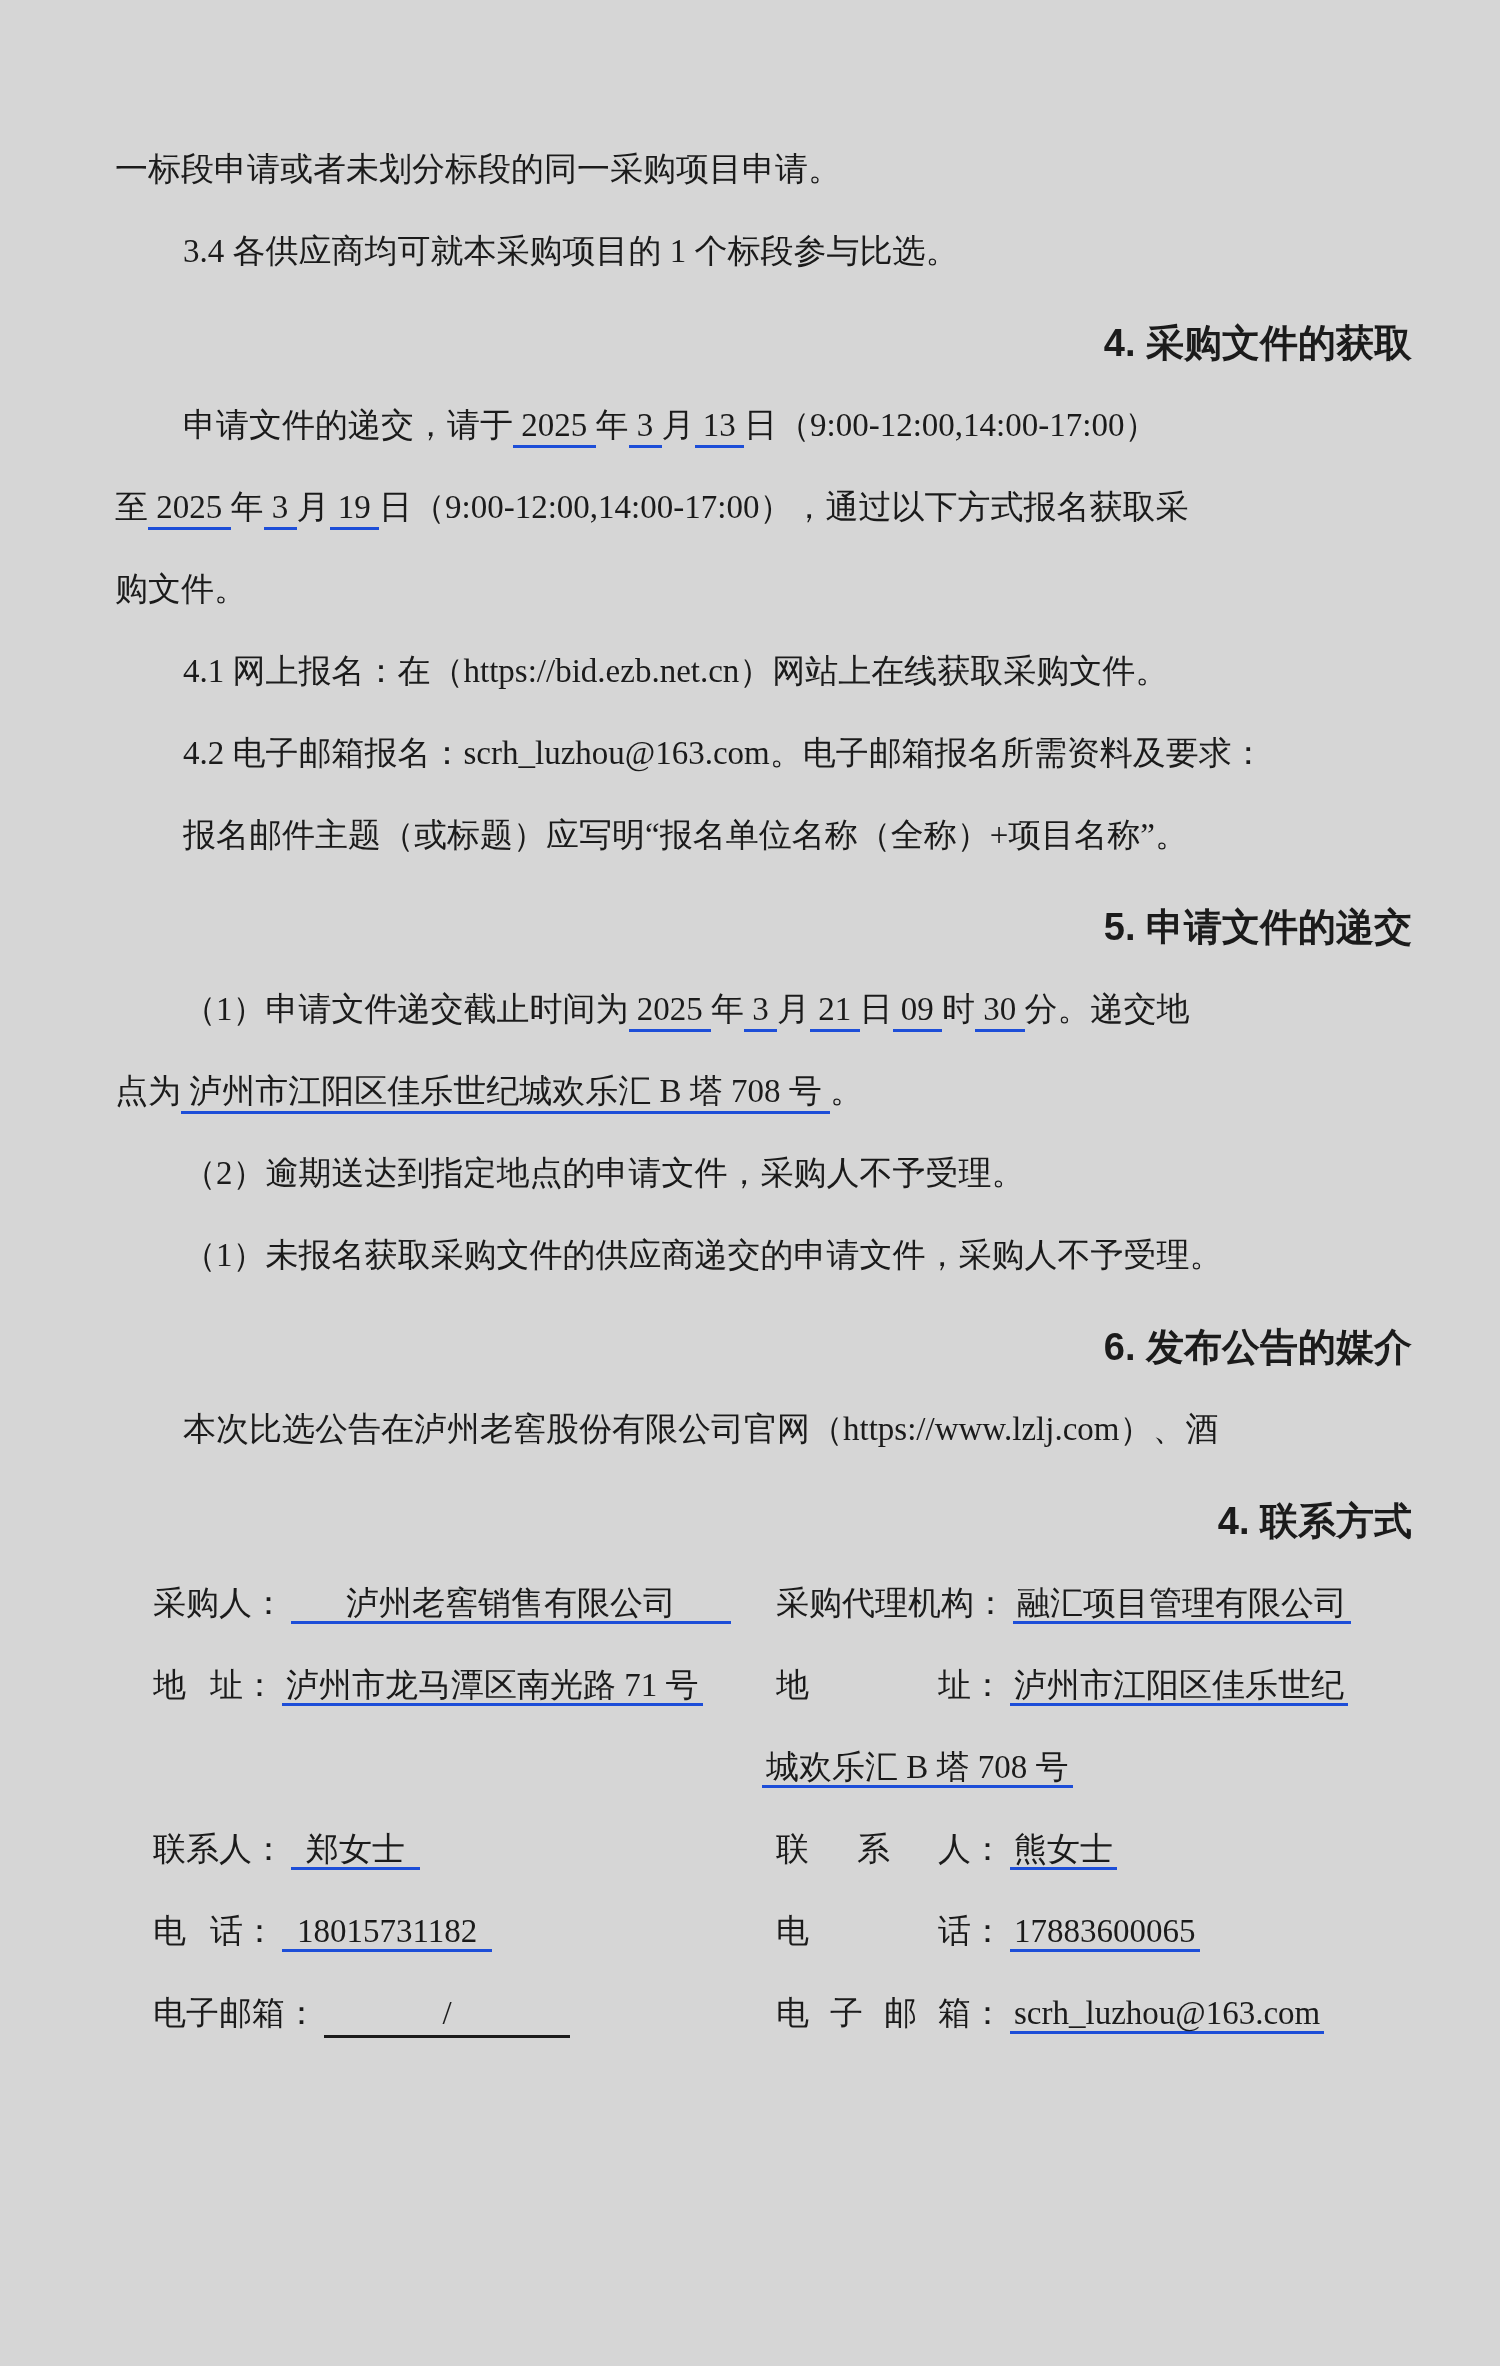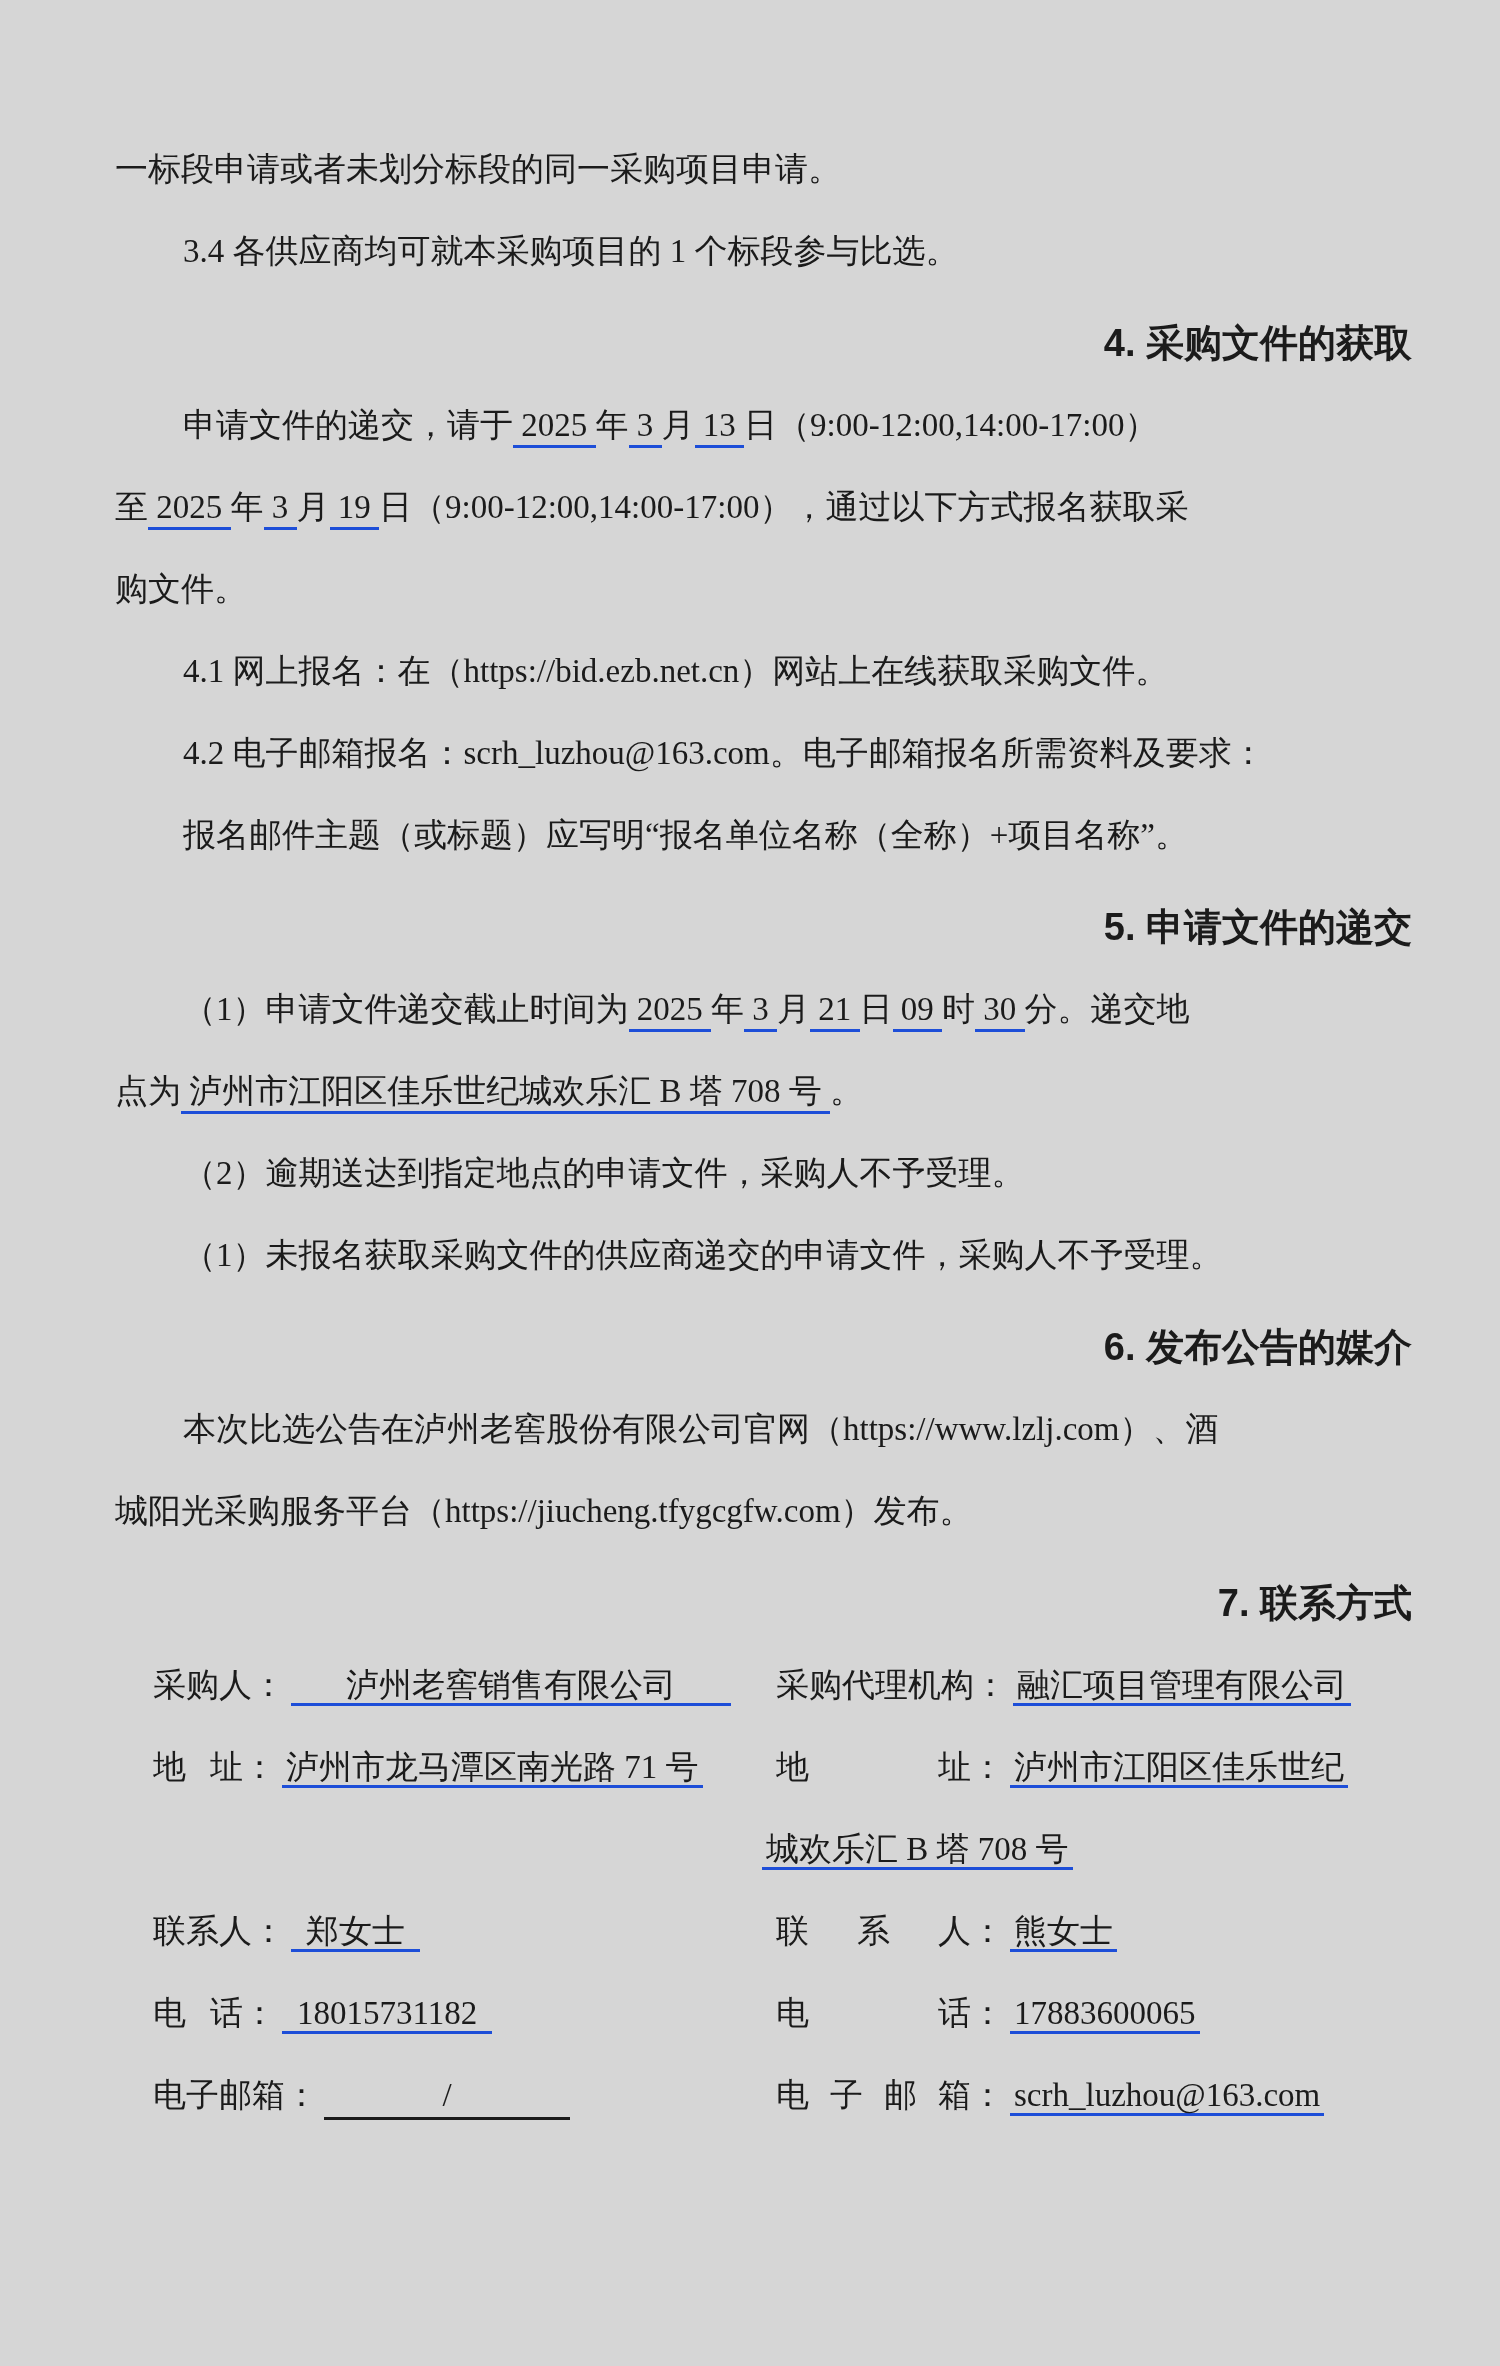--- a/index.html
+++ b/index.html
@@ -63,22 +63,21 @@
     <div class="line body indent"><span>4.1 网上报名：在（https://bid.ezb.net.cn）网站上在线获取采购文件。</span></div>
     <div class="line body indent"><span>4.2 电子邮箱报名：scrh_luzhou@163.com。电子邮箱报名所需资料及要求：</span></div>
     <div class="line body indent"><span>报名邮件主题（或标题）应写明“报名单位名称（全称）+项目名称”。</span></div>
     <div class="line heading"><span>5. 申请文件的递交</span></div>
     <div class="line body indent"><span>（1）申请文件递交截止时间为</span><span class="u"> 2025 </span><span>年</span><span class="u"> 3 </span><span>月</span><span class="u"> 21 </span><span>日</span><span class="u"> 09 </span><span>时</span><span class="u"> 30 </span><span>分。递交地</span></div>
     <div class="line body"><span>点为</span><span class="u"> 泸州市江阳区佳乐世纪城欢乐汇 B 塔 708 号 </span><span>。</span></div>
     <div class="line body indent"><span>（2）逾期送达到指定地点的申请文件，采购人不予受理。</span></div>
     <div class="line body indent"><span>（1）未报名获取采购文件的供应商递交的申请文件，采购人不予受理。</span></div>
     <div class="line heading"><span>6. 发布公告的媒介</span></div>
     <div class="line body indent"><span>本次比选公告在泸州老窖股份有限公司官网（https://www.lzlj.com）、酒</span></div>
-    <div class="line body"><span>城阳光采购服务平台（https://jiucheng.tfygcgfw.com）发布。</span></div>
-    <div class="line heading"><span>7. 联系方式</span></div>
+    <div class="line heading"><span>4. 联系方式</span></div>
   </div>
 <div id="contact">
     <div class="contact-row">
       <div class="cell cell-left"><div class="row-line"><span class="label"><span>采购人：</span></span><span class="u" style="padding: 0px 55px;">泸州老窖销售有限公司</span></div></div>
       <div class="cell cell-right"><div class="row-line"><span class="label"><span>采购代理机构：</span></span><span class="u">融汇项目管理有限公司</span></div></div>
     </div>
     <div class="contact-row">
       <div class="cell cell-left"><div class="row-line"><span class="label label-spread"><span>地</span><span>址：</span></span><span class="u">泸州市龙马潭区南光路 71 号</span></div></div>
       <div class="cell cell-right"><div class="row-line"><span class="label label-spread"><span>地</span><span>址：</span></span><span class="u">泸州市江阳区佳乐世纪</span></div><div class="row-line"><span class="u">城欢乐汇 B 塔 708 号</span></div></div>
     </div>

